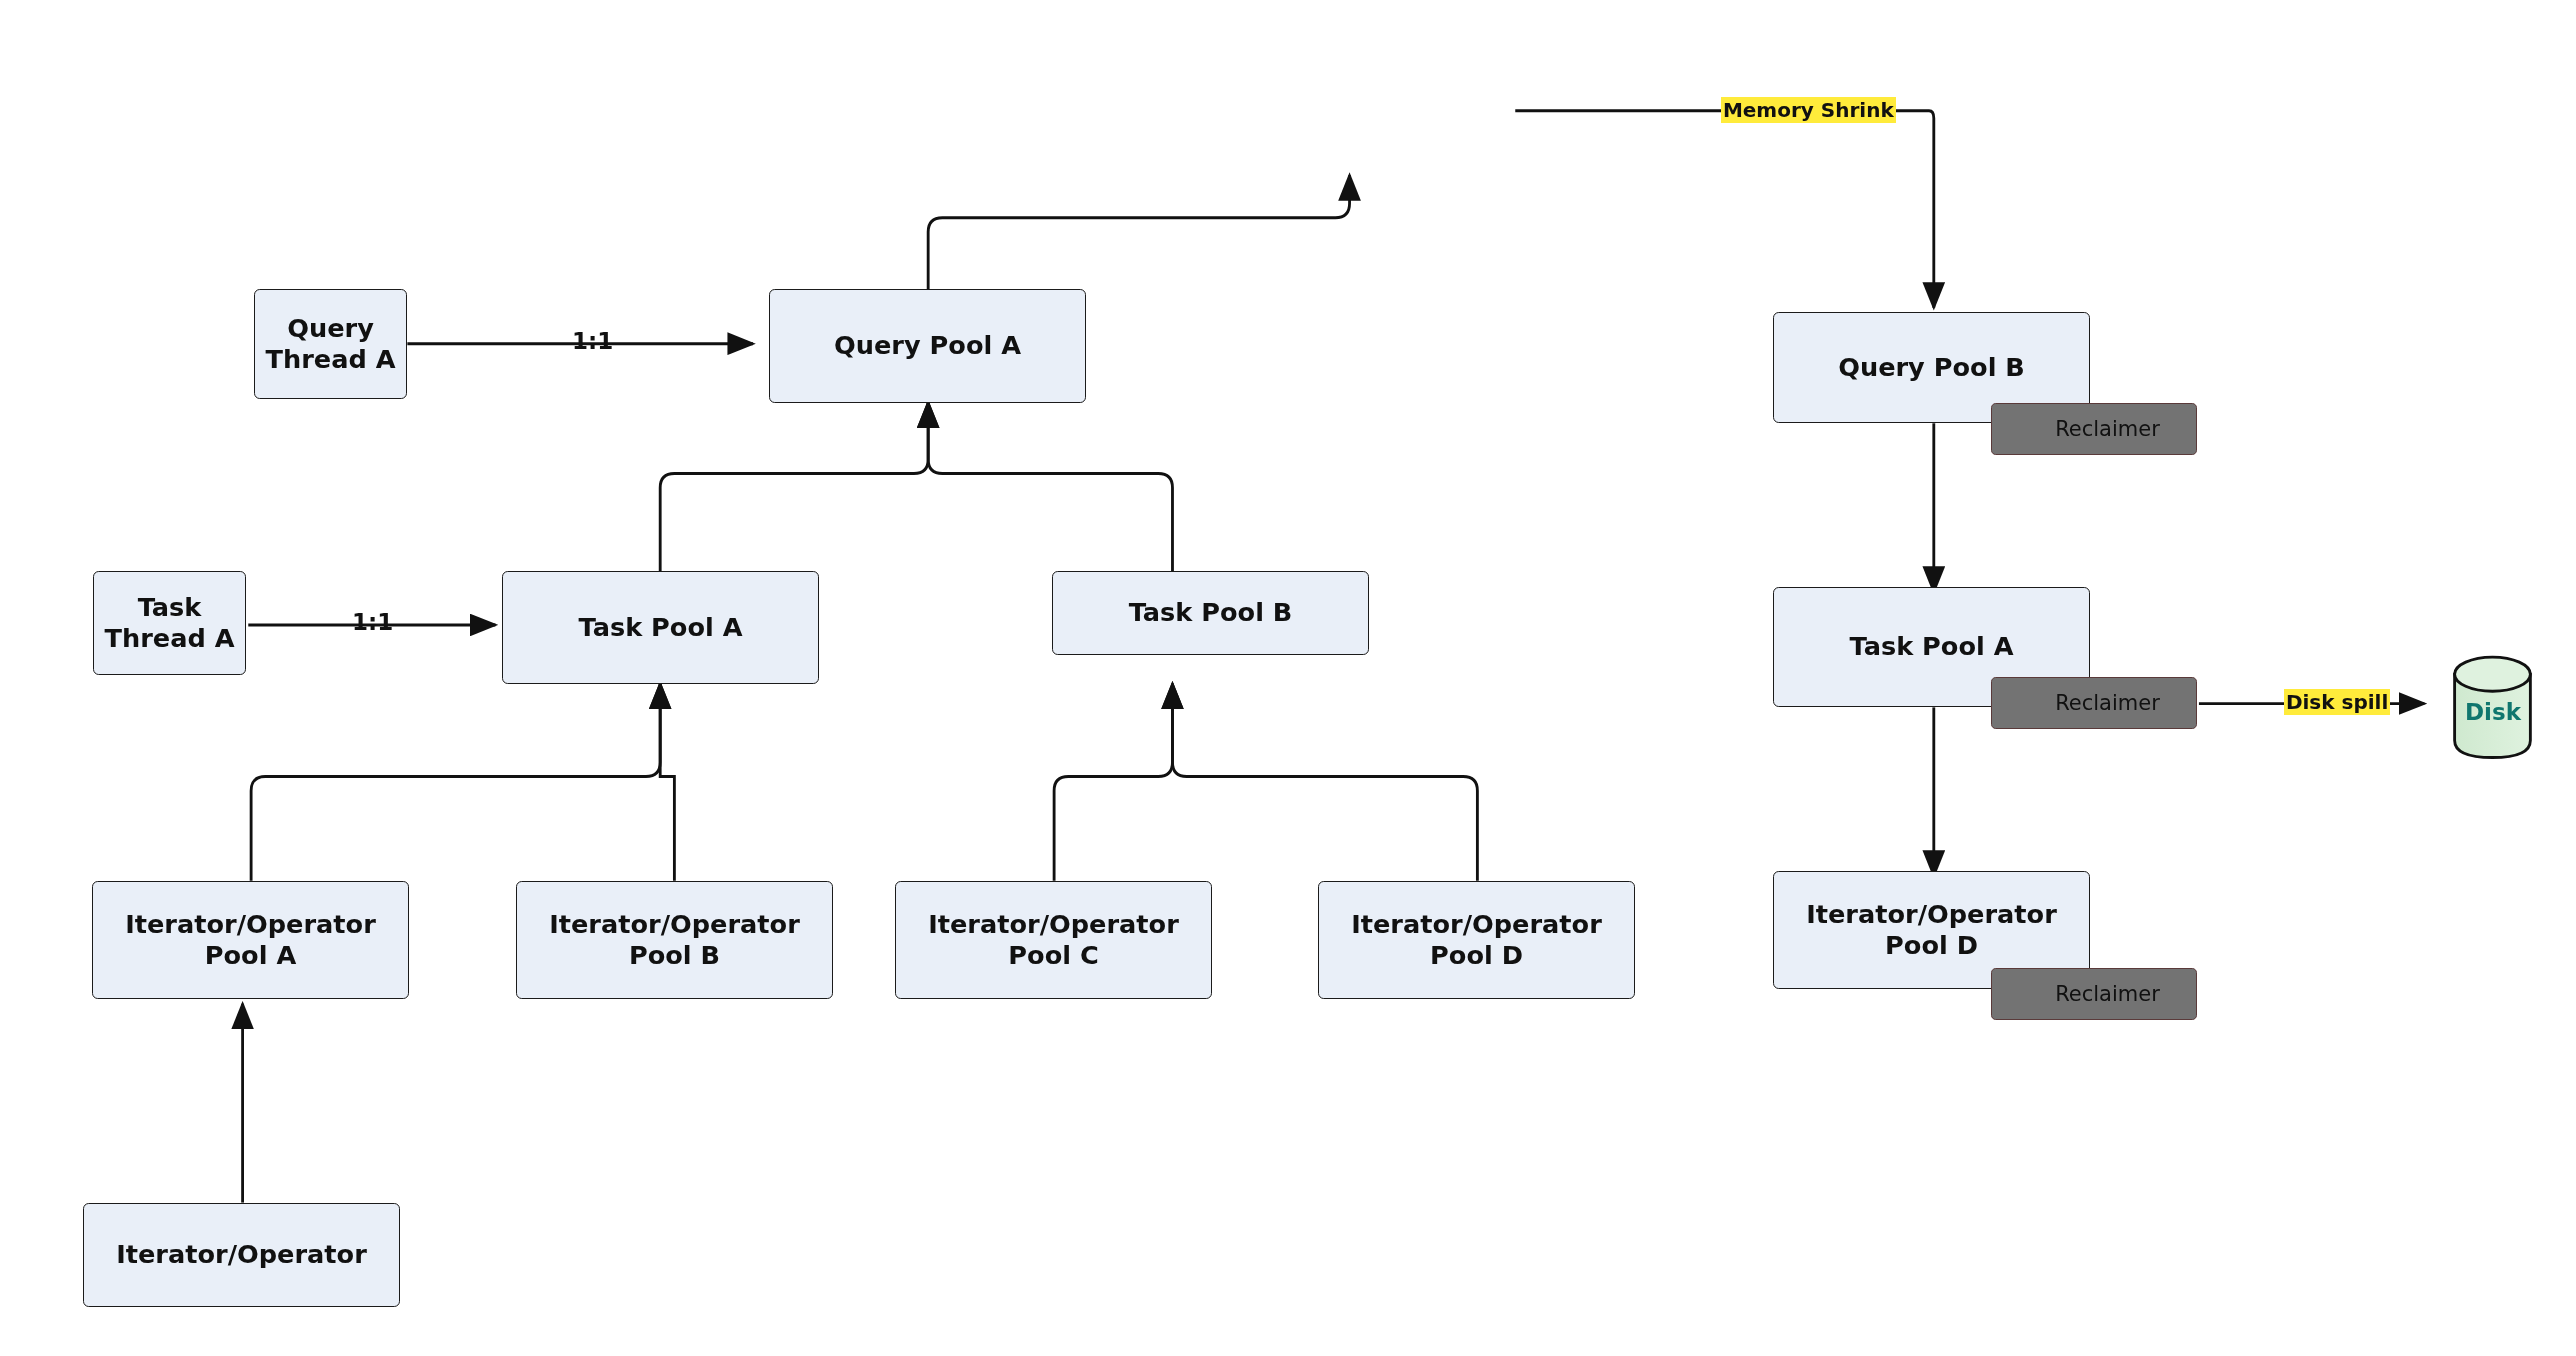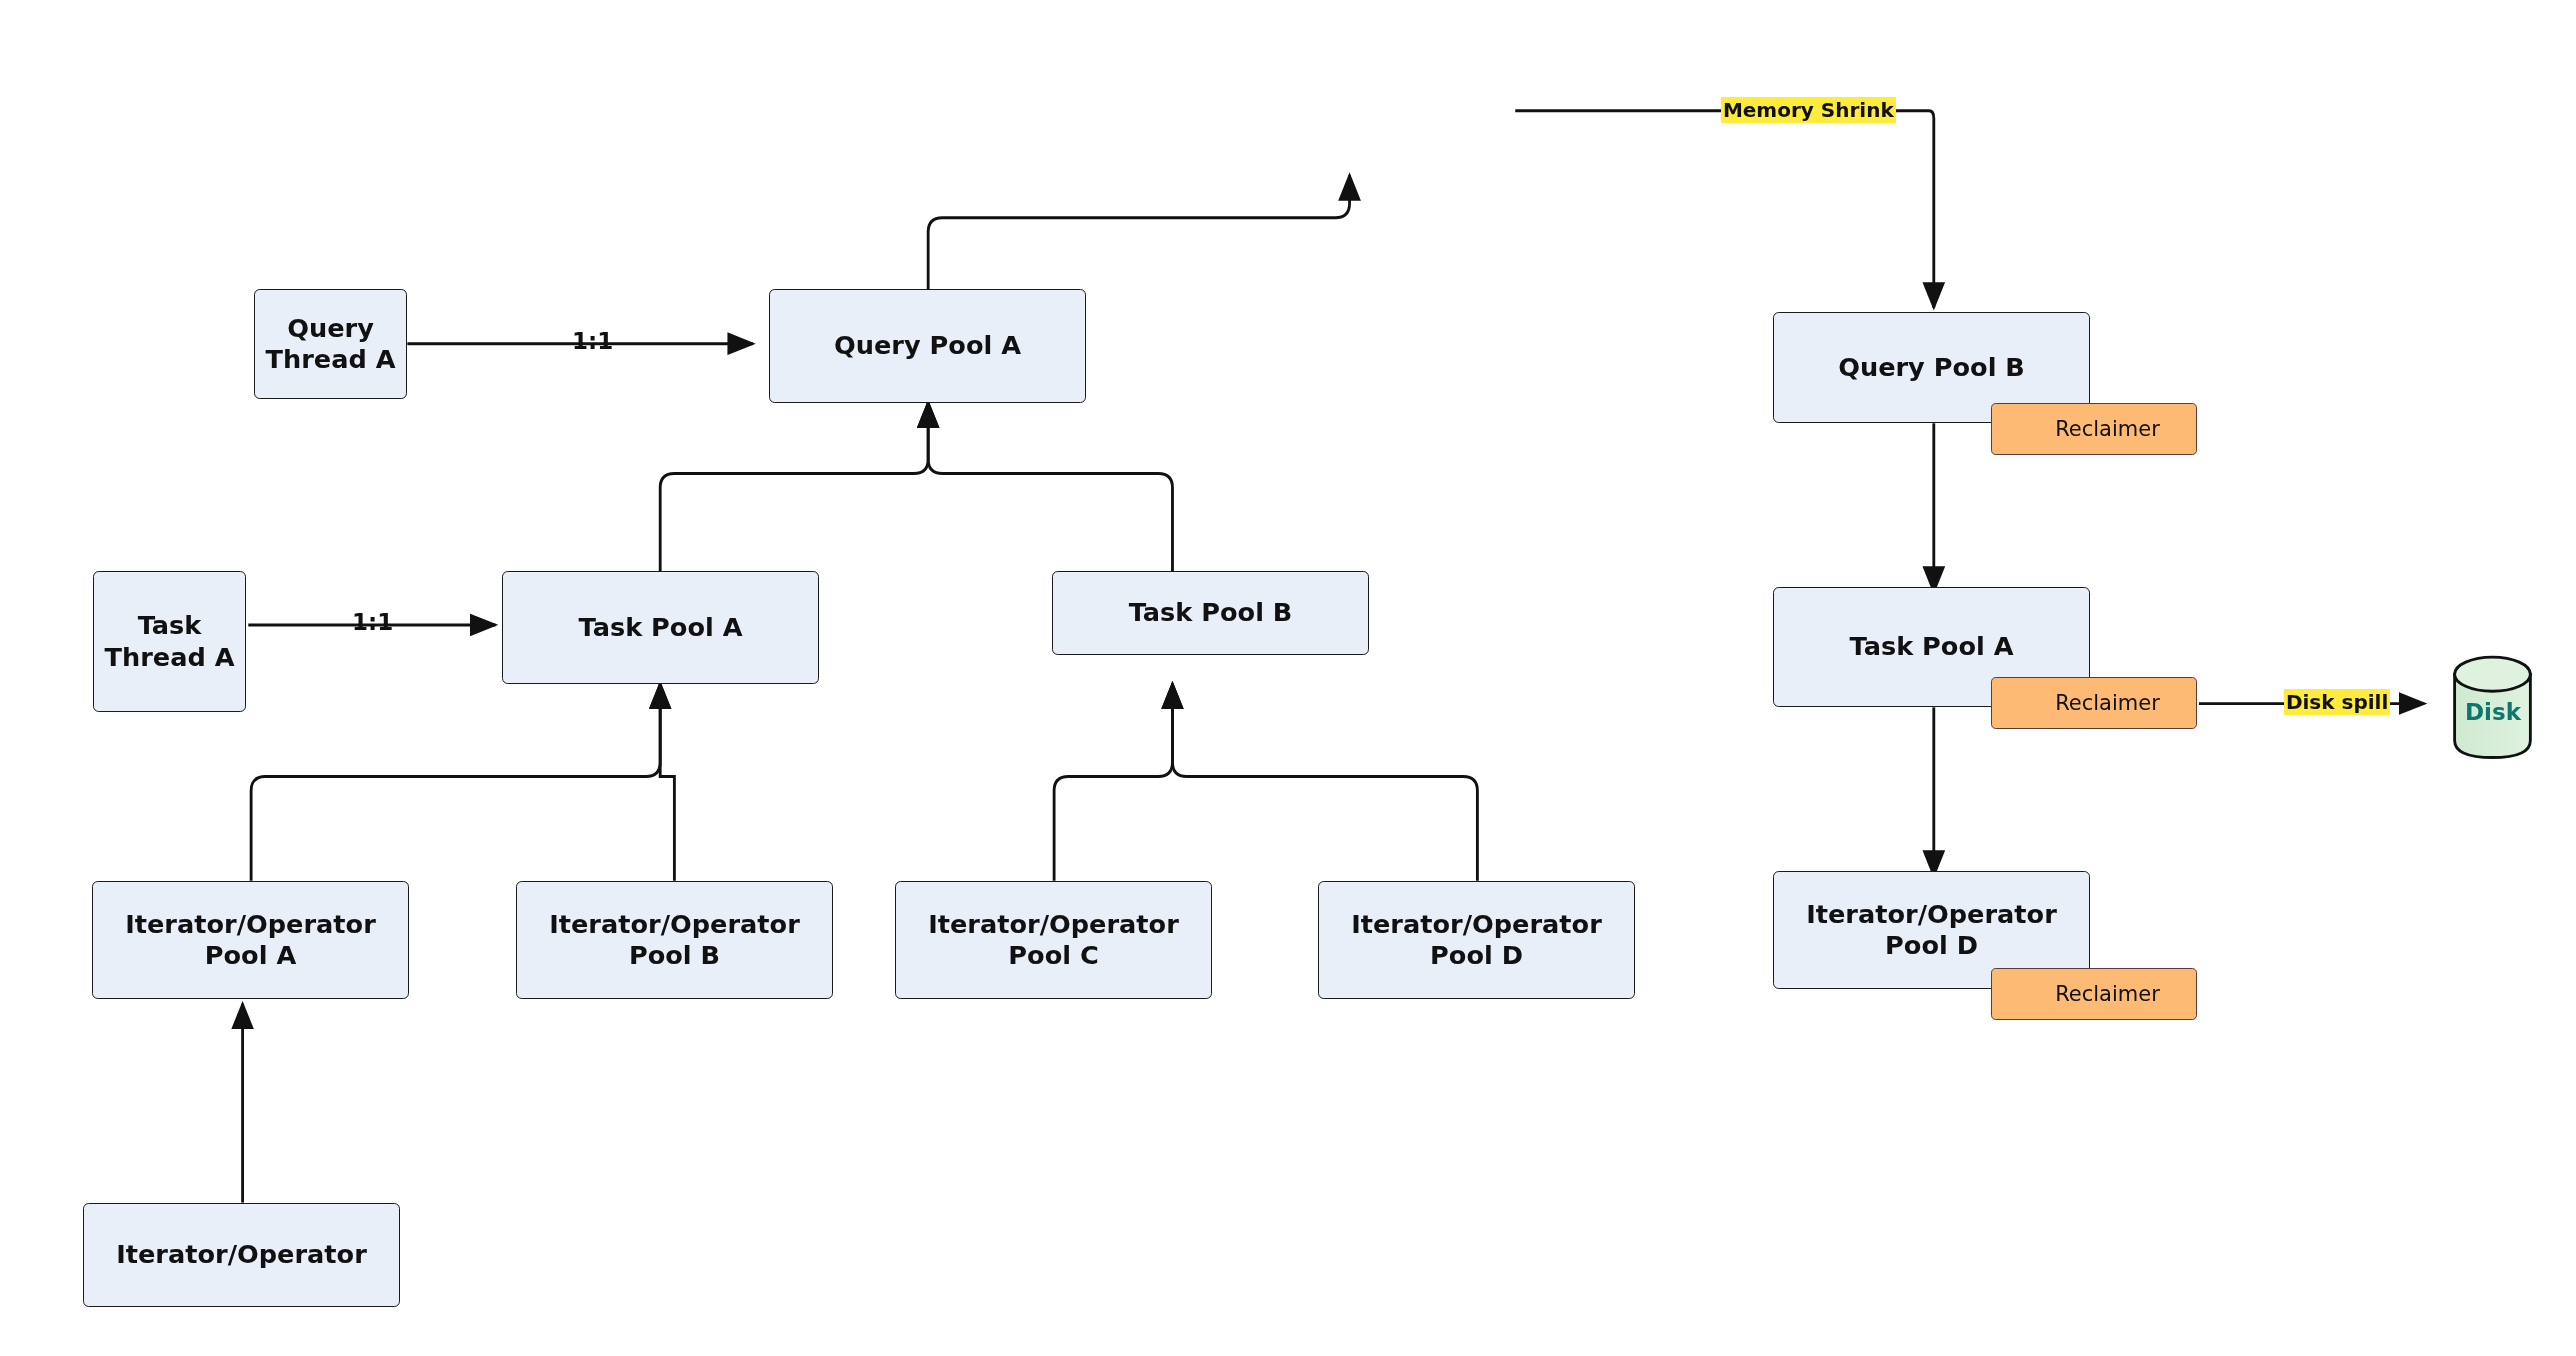--- a/index.html
+++ b/index.html
@@ -31,21 +31,21 @@
     font-size: 25.6px;
     font-weight: 700;
     line-height: 1.22;
     padding: 3.8px 7.6px;
     white-space: pre-line;
     z-index: 3;
   }
   .reclaimer {
     position: absolute;
     box-sizing: border-box;
-    background: #fdba74;
+    background: #737373;
     border: 1.4px solid #5a3a3a;
     border-radius: 4.7px;
     display: flex;
     align-items: center;
     justify-content: center;
     color: #111111;
     font-size: 21px;
     font-weight: 400;
     z-index: 5;
     padding-left: 27px;
@@ -134,21 +134,21 @@
       <ellipse cx="2632" cy="712" rx="40" ry="18" fill="#dff2df" stroke="#111111" stroke-width="3"></ellipse>
     </g>
   </svg>
 
 
   <div class="node" style="left:254px; top:289px; width:153px; height:110px;">Query
 Thread A</div>
 
   <div class="node" style="left:769px; top:289px; width:317px; height:114px;">Query Pool A</div>
 
-  <div class="node" style="left:93px; top:571px; width:153px; height:141px;">Task
+  <div class="node" style="left:93px; top:571px; width:153px; height:104px;">Task
 Thread A</div>
 
   <div class="node" style="left:502px; top:571px; width:317px; height:113px;">Task Pool A</div>
 
   <div class="node" style="left:1052px; top:571px; width:317px; height:84px;">Task Pool B</div>
 
   <div class="node" style="left:92px; top:881px; width:317px; height:118px;">Iterator/Operator
 Pool A</div>
 
   <div class="node" style="left:516px; top:881px; width:317px; height:118px;">Iterator/Operator

